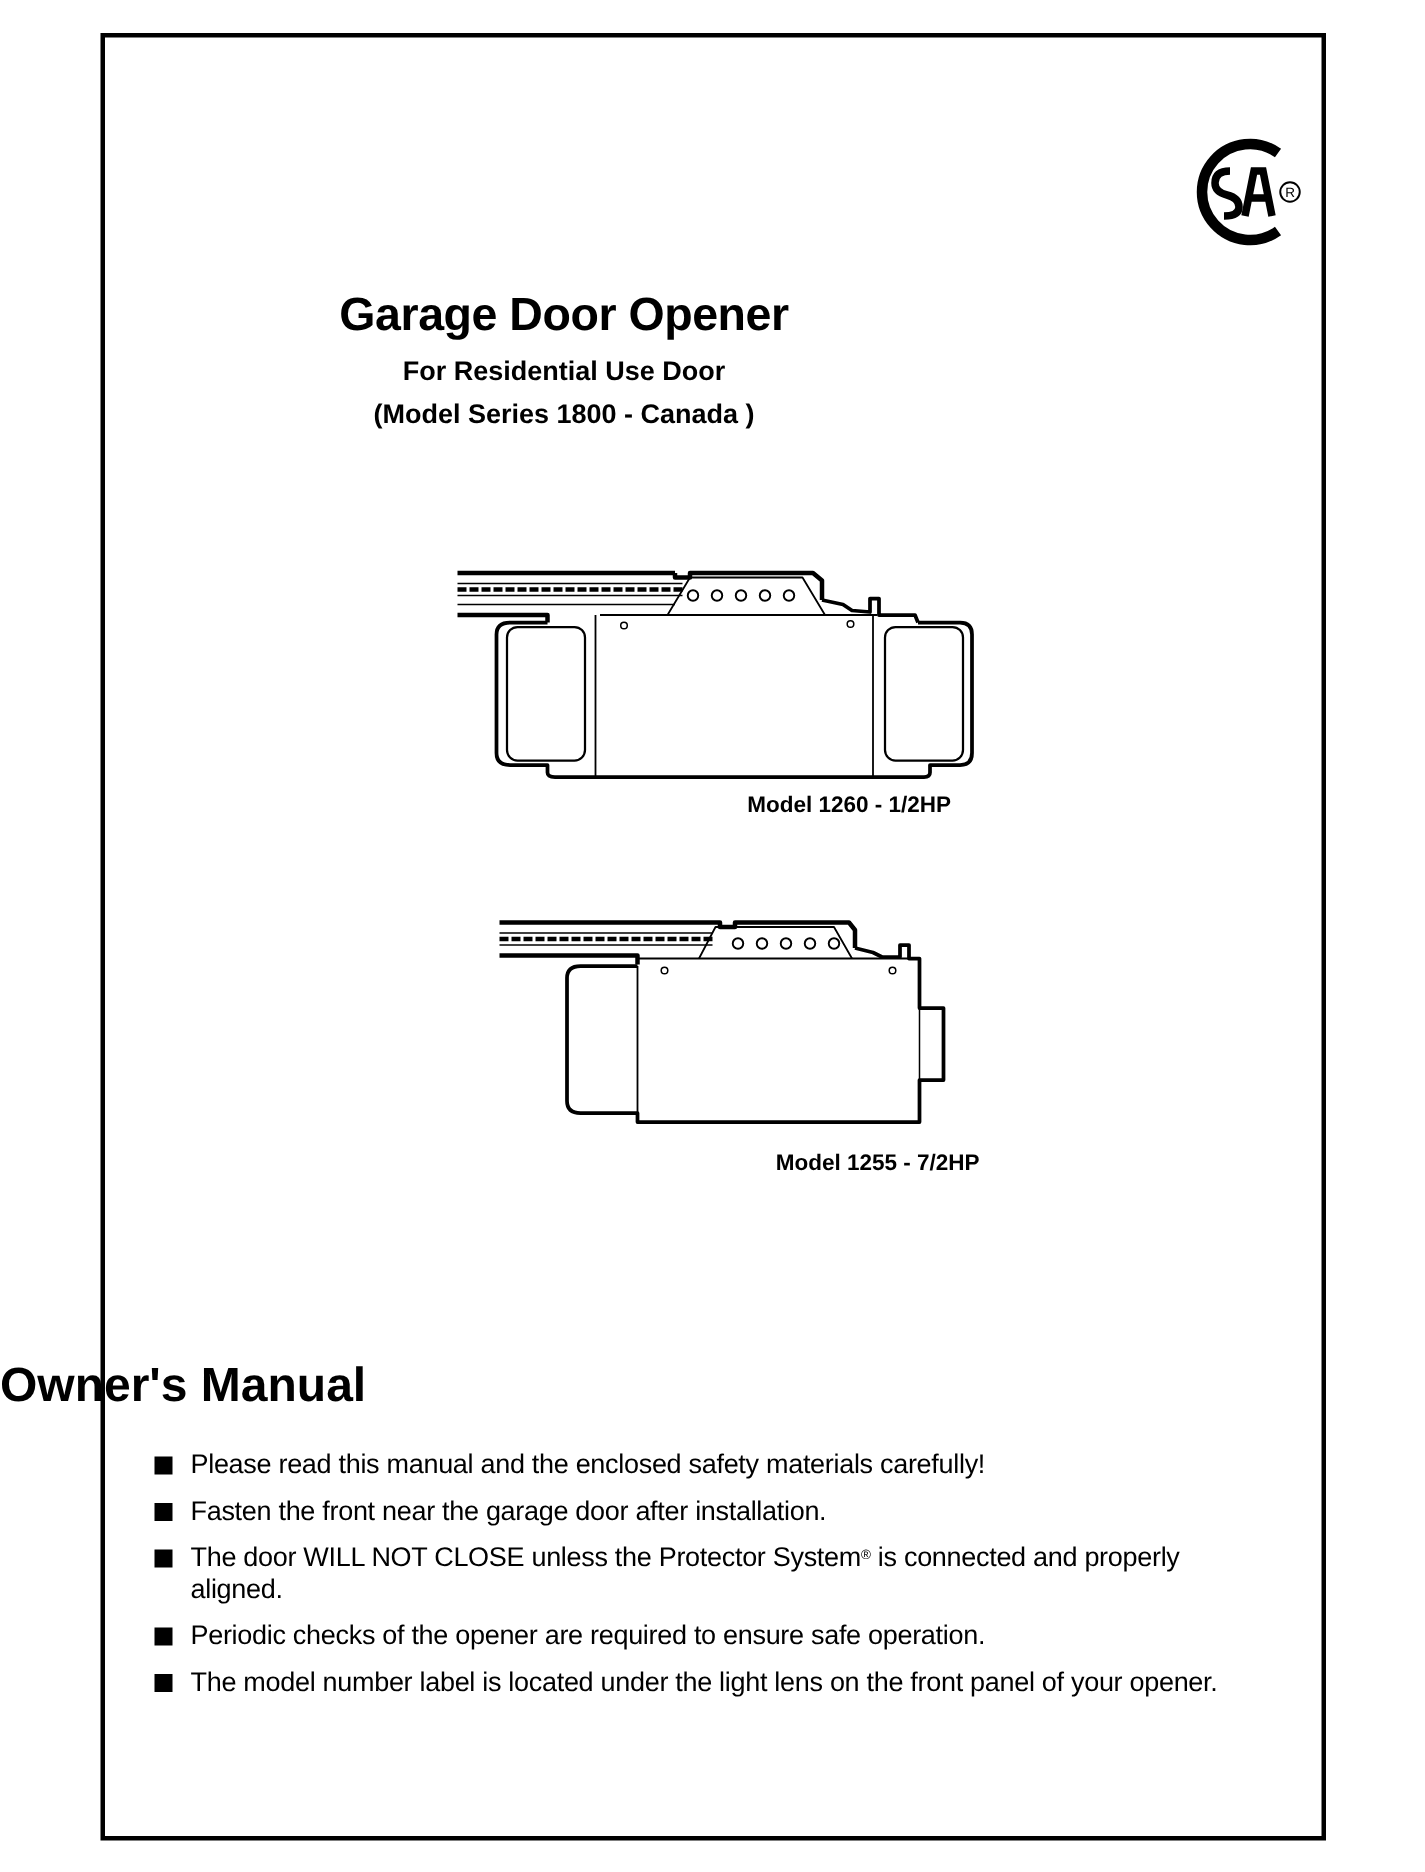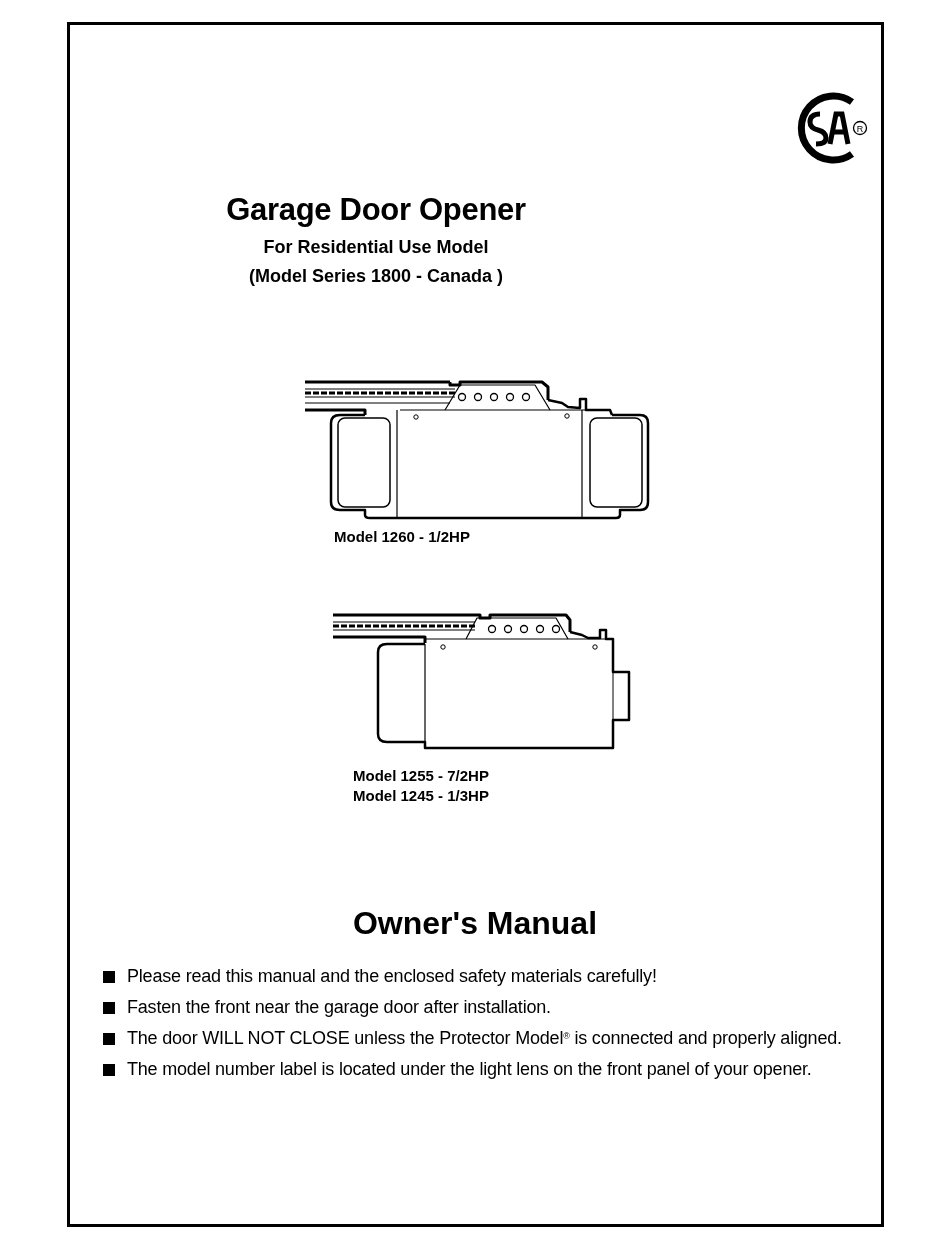--- a/index.html
+++ b/index.html
@@ -3,24 +3,24 @@
   <meta charset="utf-8">
   <style>
     html, body { margin:0; padding:0; background:#ffffff; }
     body { width:950px; height:1248px; position:relative; overflow:hidden; font-family:"Liberation Sans", sans-serif; color:#000; }
     .frame { position:absolute; left:67px; top:22px; width:811px; height:1199px; border:3px solid #000; box-sizing:content-box; }
     .csa { position:absolute; left:790px; top:92px; width:80px; height:72px; }
     .title { position:absolute; left:0; width:752px; text-align:center; font-weight:bold; }
     .t1 { top:192px; font-size:31px; letter-spacing:-0.3px; }
     .t2 { top:237px; font-size:18px; }
     .t3 { top:266px; font-size:18px; }
-    .caption { position:absolute; width:300px; text-align:left; font-weight:bold; font-size:15px; line-height:20px; }
+    .caption { position:absolute; width:300px; text-align:right; font-weight:bold; font-size:15px; line-height:20px; }
     .cap1 { left:334px; top:527px; }
     .cap2 { left:353px; top:766px; }
-    .owners { position:absolute; left:0; width:950px; top:905px; text-align:center; font-weight:bold; font-size:32px; }
+    .owners { position:absolute; left:0; width:950px; top:905px; font-weight:bold; font-size:32px; }
     .bullets { position:absolute; left:103px; top:966px; width:740px; margin:0; padding:0; list-style:none; }
     .bullets li { position:relative; padding-left:24px; font-weight:normal; font-size:18px; line-height:21px; margin-bottom:10px; letter-spacing:-0.2px; }
     .bullets li .sq { position:absolute; left:0; top:5px; width:12px; height:12px; background:#000; }
     sup { font-size:9px; vertical-align:top; position:relative; top:-2px; }
     .drawing { position:absolute; }
   </style>
 </head>
 <body>
 
 <div class="frame"></div>
@@ -29,21 +29,21 @@
   <svg width="80" height="72" viewBox="0 0 80 72">
     <path d="M62 10 A32 32 0 1 0 62 62" fill="none" stroke="#000" stroke-width="7"></path>
     <path d="M30 22 Q20 22 20 30 Q20 36 28 38 Q36 40 36 46 Q36 52 26 52" fill="none" stroke="#000" stroke-width="5"></path>
     <path d="M40 52 L46 22 L52 22 L58 52 M43 40 L55 40" fill="none" stroke="#000" stroke-width="5"></path>
     <circle cx="70" cy="36" r="6.5" fill="none" stroke="#000" stroke-width="1.3"></circle>
     <text x="70" y="39.5" font-size="9" text-anchor="middle" font-family="Liberation Sans, sans-serif">R</text>
   </svg>
 </div>
 
 <div class="title t1">Garage Door Opener</div>
-<div class="title t2">For Residential Use Model</div>
+<div class="title t2">For Residential Use Door</div>
 <div class="title t3">(Model Series 1800 - Canada )</div>
 
 <svg class="drawing" style="left:300px;top:375px" width="360" height="150" viewBox="0 0 360 150">
   <g fill="none" stroke="#000" stroke-linejoin="round">
     <line x1="5" y1="7" x2="150" y2="7" stroke-width="3"></line>
     <path d="M150 7 L150 10 L160 10 L160 7 L242 7 L248 12 L248 25" stroke-width="3"></path>
     <line x1="5" y1="14" x2="155" y2="14" stroke-width="1"></line>
     <line x1="5" y1="22" x2="155" y2="22" stroke-width="1"></line>
     <path d="M5 18 L155 18" stroke-width="3" stroke-dasharray="6,2"></path>
     <line x1="5" y1="28" x2="150" y2="28" stroke-width="1"></line>
@@ -85,23 +85,23 @@
     <circle cx="178" cy="19" r="3.5" stroke-width="1.3"></circle>
     <circle cx="194" cy="19" r="3.5" stroke-width="1.3"></circle>
     <circle cx="210" cy="19" r="3.5" stroke-width="1.3"></circle>
     <circle cx="226" cy="19" r="3.5" stroke-width="1.3"></circle>
     <circle cx="113" cy="37" r="2.2" stroke-width="1"></circle>
     <circle cx="265" cy="37" r="2.2" stroke-width="1"></circle>
   </g>
 </svg>
 <div class="caption cap2">
   <div>Model 1255 - 7/2HP</div>
-  <div>Model 1245 - 1/3HP</div>
 </div>
 
 <div class="owners">Owner's Manual</div>
 
 <ul class="bullets">
   <li><span class="sq"></span><span>Please read this manual and the enclosed safety materials carefully!</span></li>
   <li><span class="sq"></span><span>Fasten the front near the garage door after installation.</span></li>
-  <li><span class="sq"></span><span>The door WILL NOT CLOSE unless the Protector Model</span><sup>®</sup><span> is connected and properly aligned.</span></li>
+  <li><span class="sq"></span><span>The door WILL NOT CLOSE unless the Protector System</span><sup>®</sup><span> is connected and properly aligned.</span></li>
+  <li><span class="sq"></span><span>Periodic checks of the opener are required to ensure safe operation.</span></li>
   <li><span class="sq"></span><span>The model number label is located under the light lens on the front panel of your opener.</span></li>
 </ul>
 
 </body></html>

